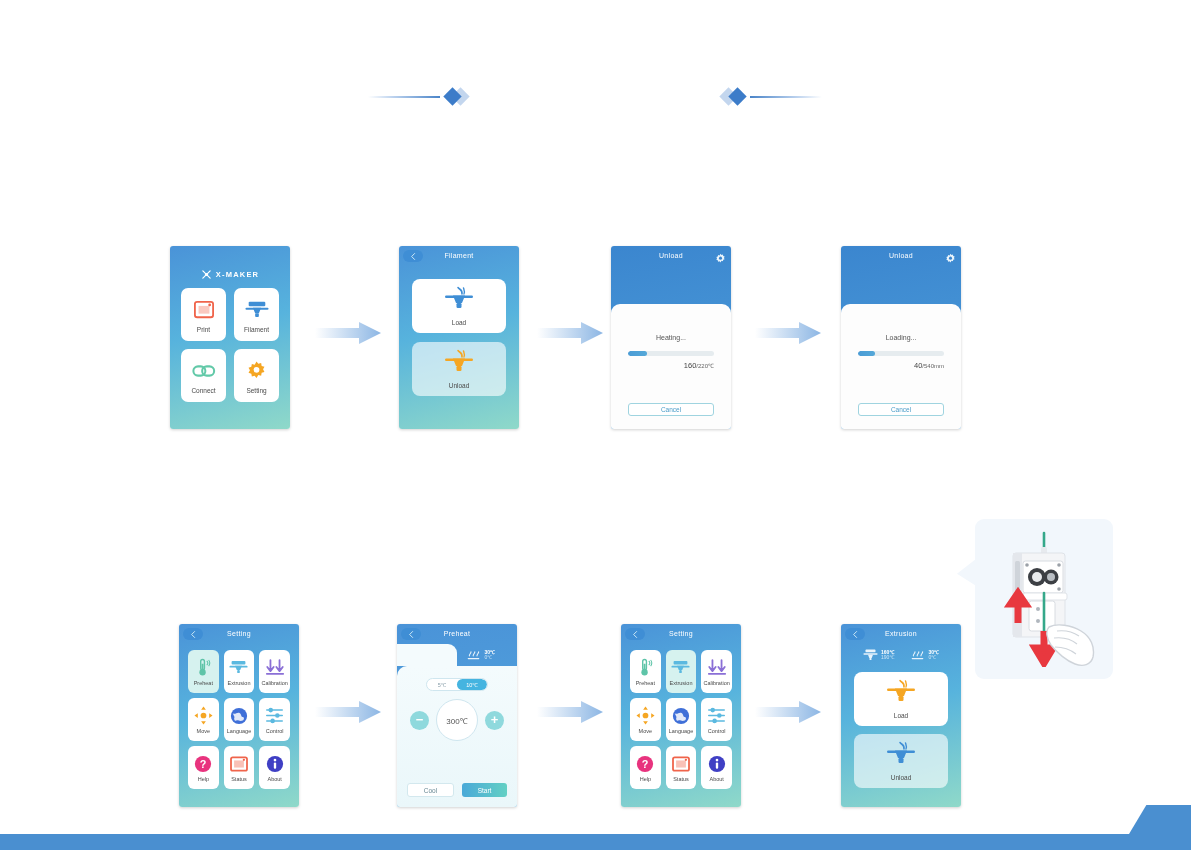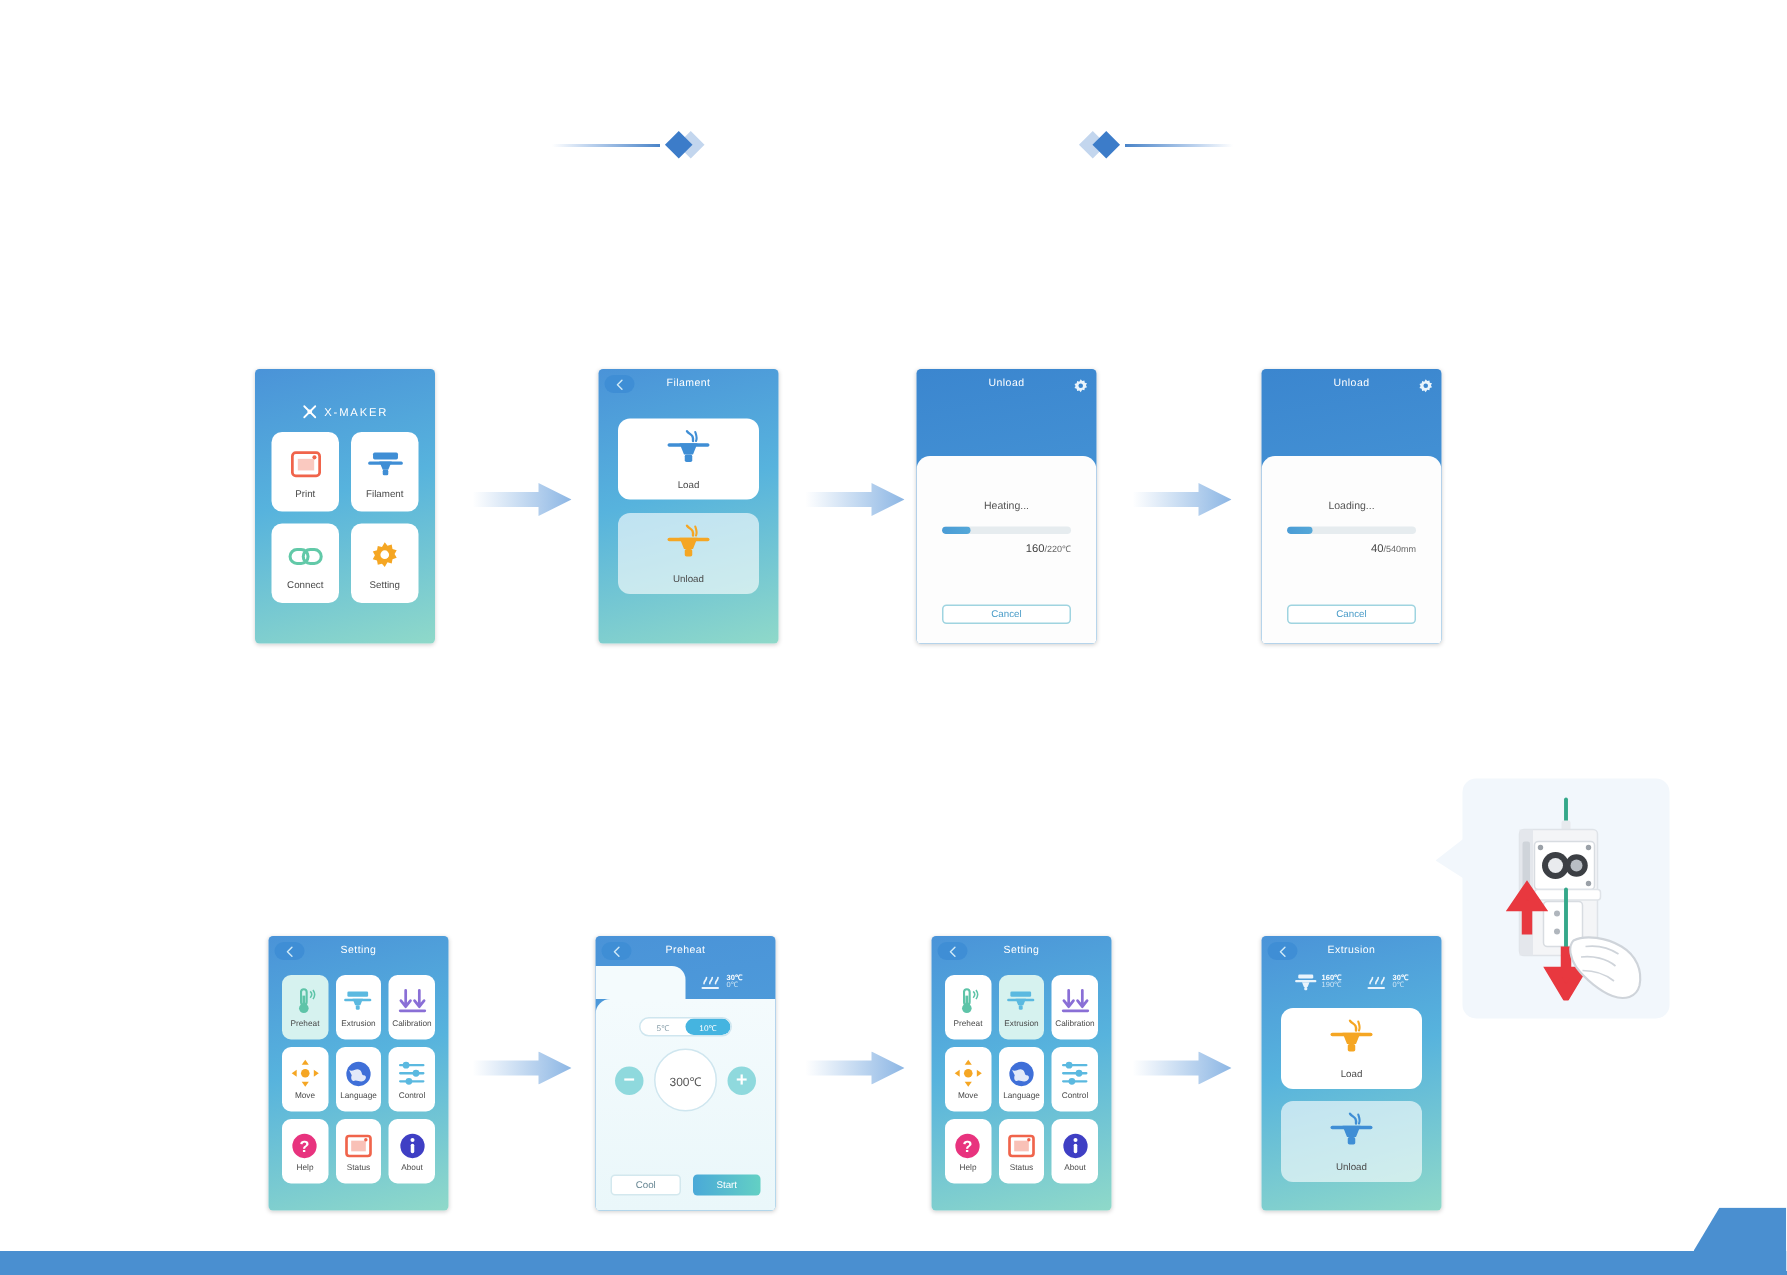--- a/index.html
+++ b/index.html
@@ -46,21 +46,21 @@
     display: flex; align-items: center; justify-content: center;
   }
   .back-btn svg { width: 9px; height: 9px; }
   .gear-btn { position: absolute; right: 5px; top: 4px; width: 11px; height: 11px; }
 
   
   .home-logo {
     position: absolute; top: 20px; left: 0; right: 0; height: 16px;
     display: flex; align-items: center; justify-content: center; gap: 4px;
   }
-  .home-logo .lg-text { font-size: 7.5px; font-weight: normal; letter-spacing: 1.2px; color: #fff; }
+  .home-logo .lg-text { font-size: 7.5px; font-weight: bold; letter-spacing: 1.2px; color: #fff; }
   .tile-grid2 {
     position: absolute; left: 11px; top: 42px; right: 11px;
     display: grid; grid-template-columns: 1fr 1fr; gap: 8px;
   }
   .tile {
     background: #fff; border-radius: 7px; height: 53px;
     display: flex; flex-direction: column; align-items: center; justify-content: center;
     gap: 3px;
   }
   .tile .ticon { height: 26px; display: flex; align-items: center; justify-content: center; }

